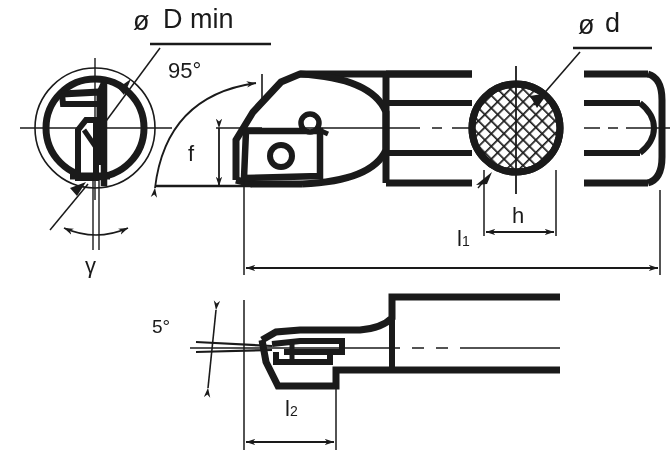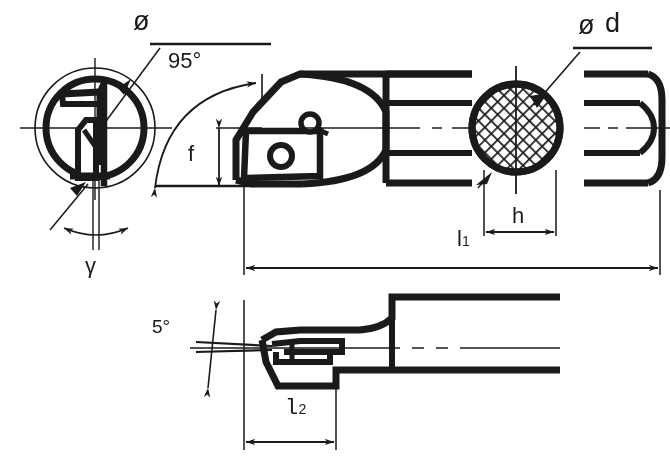--- a/index.html
+++ b/index.html
@@ -170,35 +170,36 @@
       <g>
         <line x1="244" y1="300" x2="244" y2="450" stroke-width="1.5"></line>
         <line x1="336" y1="386" x2="336" y2="450" stroke-width="1.5"></line>
         <line x1="246" y1="442" x2="334" y2="442" stroke-width="1.8" marker-start="url(#ahsr)" marker-end="url(#ahs)"></line>
       </g>
 
     </g>
   </svg>
 
   <div class="lbl big" style="left:133px;top:8px;">ø</div>
-
-  <div class="lbl mid" style="left:168px;top:50px;">95°</div>
+  <div class="lbl big" style="left:163px;top:6px;">D min</div>
+
+  <div class="lbl mid" style="left:168px;top:60px;">95°</div>
 
   <div class="lbl mid" style="left:188px;top:143px;">f</div>
 
   <div class="lbl mid" style="left:85px;top:255px;">γ</div>
 
   <div class="lbl big" style="left:578px;top:12px;">ø</div>
   <div class="lbl big" style="left:605px;top:10px;">d</div>
 
   <div class="lbl mid" style="left:512px;top:205px;">h</div>
 
   <div class="lbl" style="left:457px;top:228px;">
     <span class="mid">l</span><span class="sub">1</span>
   </div>
 
-  <div class="lbl" style="left:285px;top:398px;font-family:Liberation Mono, monospace;">
+  <div class="lbl" style="left:285px;top:398px;">
     <span class="mid">l</span><span class="sub">2</span>
   </div>
 
   <div class="lbl sm" style="left:152px;top:317px;">5°</div>
 
 </div>
 
 </body></html>

